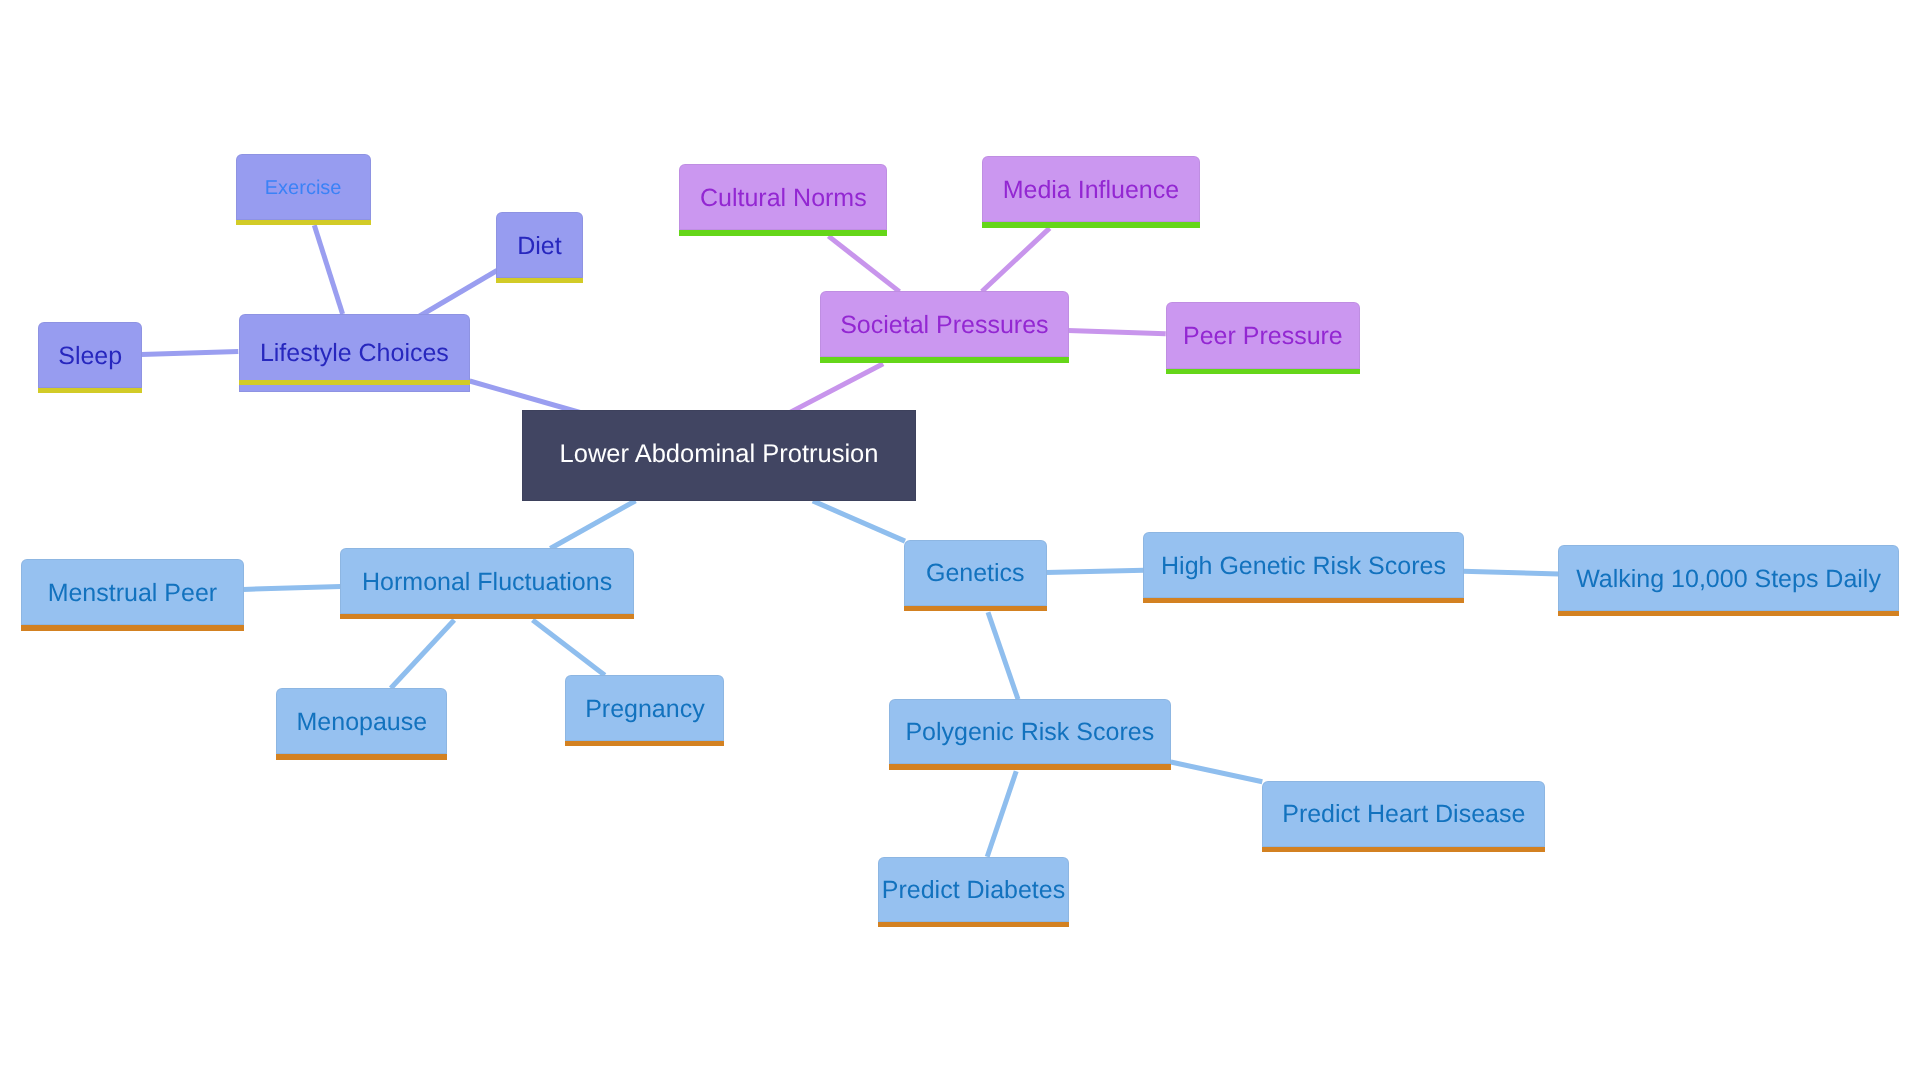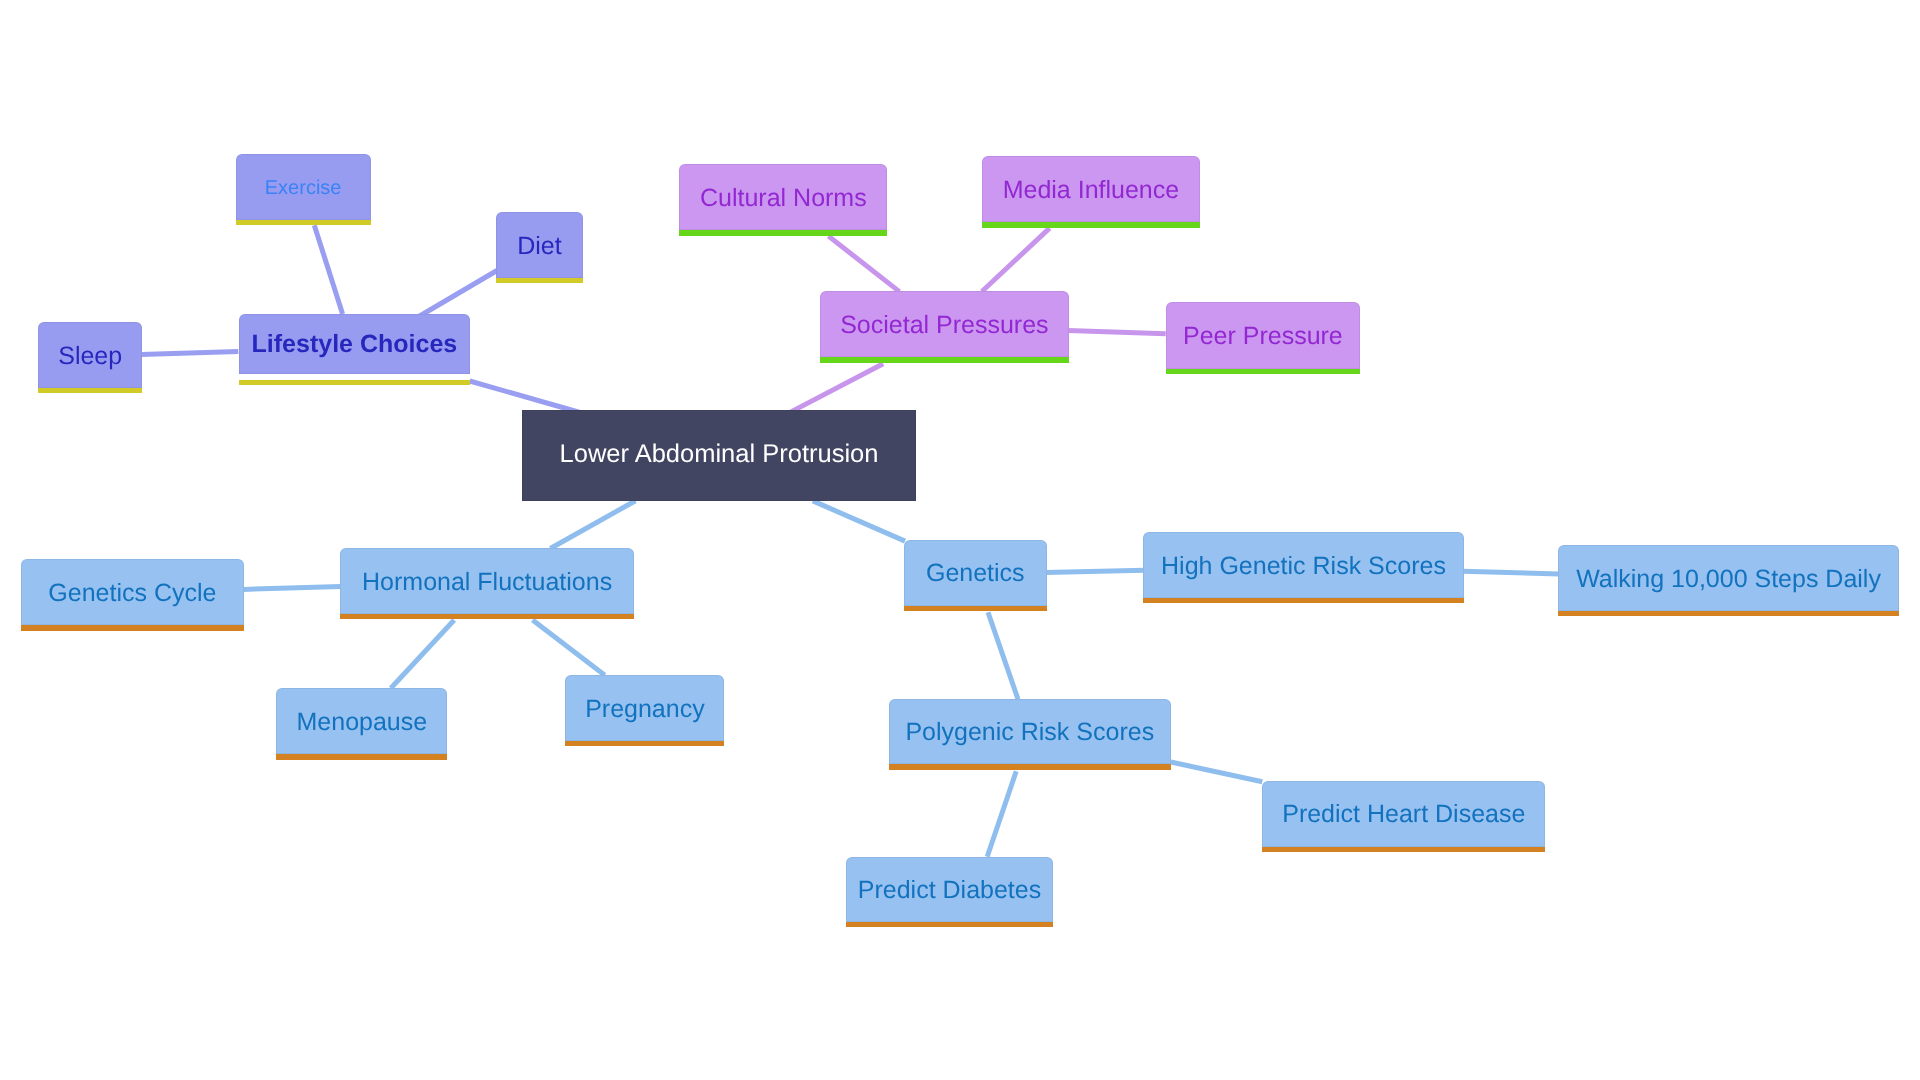--- a/index.html
+++ b/index.html
@@ -51,21 +51,21 @@
     <line class="edge ec" x1="1016.2" y1="771.2" x2="987.2" y2="856.7" stroke="#8FBEEE"></line>
   </svg>
 
   <div id="nodes">
   <div class="node root" style="left:522px;top:410px;width:394px;height:91px;">
     <div class="body" style="background: rgb(65, 69, 98);"></div>
     <div class="lbl" style="color: rgb(255, 255, 255); font-size: 25.5px;">
           <span>Lower Abdominal Protrusion</span>
         </div>
   </div>
-  <div class="node ga" style="left:238.8px;top:313.8px;width:231.2px;height:60px;font-weight:bold;">
+  <div class="node ga" style="left:238.8px;top:313.8px;width:231.2px;height:78px;">
     <div class="body" style="background: rgb(151, 156, 240);"></div>
     <div class="bar" style="background: rgb(210, 203, 39); top: 66.2px;"></div>
     <div class="lbl" style="color: rgb(39, 39, 190); font-size: 25px;">
           <span>Lifestyle Choices</span>
         </div>
   </div>
   <div class="node ga" style="left:235.6px;top:154.0px;width:135.1px;height:66.2px;">
     <div class="body" style="background: rgb(151, 156, 240);"></div>
     <div class="bar" style="background: rgb(210, 203, 39); top: 66.2px;"></div>
     <div class="lbl" style="color: #3b82f6; font-size: 20px; text-align: center;">
@@ -118,21 +118,21 @@
     <div class="body" style="background: rgb(203, 151, 240);"></div>
     <div class="bar" style="background: rgb(101, 214, 25); top: 66.8px;"></div>
     <div class="lbl" style="color: rgb(147, 39, 210); font-size: 25px;">
           <span>Peer Pressure</span>
         </div>
   </div>
   <div class="node gc" style="left:21.1px;top:558.9px;width:222.6px;height:66.4px;">
     <div class="body" style="background: rgb(150, 193, 240);"></div>
     <div class="bar" style="background: rgb(211, 129, 33); top: 66.4px;"></div>
     <div class="lbl" style="color: rgb(18, 114, 190); font-size: 25px;">
-          <span>Genetics Cycle</span>
+          <span>Menstrual Peer</span>
         </div>
   </div>
   <div class="node gc" style="left:276.2px;top:688.4px;width:171.3px;height:65.9px;">
     <div class="body" style="background: rgb(150, 193, 240);"></div>
     <div class="bar" style="background: rgb(211, 129, 33); top: 65.9px;"></div>
     <div class="lbl" style="color: rgb(18, 114, 190); font-size: 25px;">
           <span>Menopause</span>
         </div>
   </div>
   <div class="node gc" style="left:565.4px;top:674.9px;width:159px;height:66.3px;">
@@ -170,21 +170,21 @@
           <span>Polygenic Risk Scores</span>
         </div>
   </div>
   <div class="node gc" style="left:1262.1px;top:780.6px;width:283.4px;height:66.6px;">
     <div class="body" style="background: rgb(150, 193, 240);"></div>
     <div class="bar" style="background: rgb(211, 129, 33); top: 66.6px;"></div>
     <div class="lbl" style="color: rgb(18, 114, 190); font-size: 25px;">
           <span>Predict Heart Disease</span>
         </div>
   </div>
-  <div class="node gc" style="left:846px;top:856.5px;width:207px;height:65.3px;">
+  <div class="node gc" style="left:878px;top:856.5px;width:191px;height:65.3px;">
     <div class="body" style="background: rgb(150, 193, 240);"></div>
     <div class="bar" style="background: rgb(211, 129, 33); top: 65.3px;"></div>
     <div class="lbl" style="color: rgb(18, 114, 190); font-size: 25px;">
           <span>Predict Diabetes</span>
         </div>
   </div>
   </div>
 
 </div>
 

